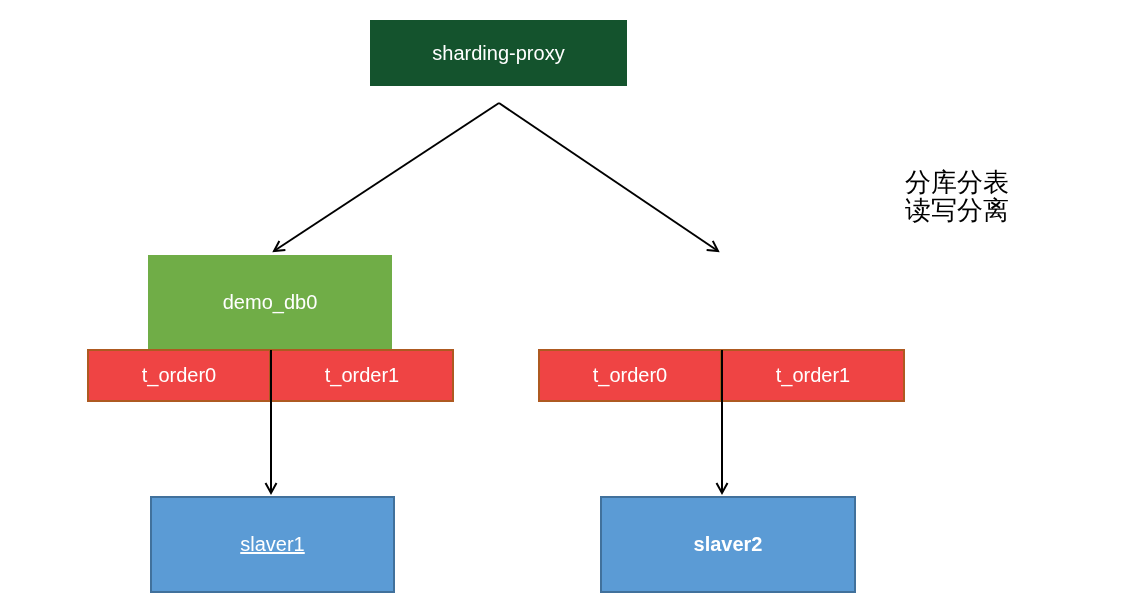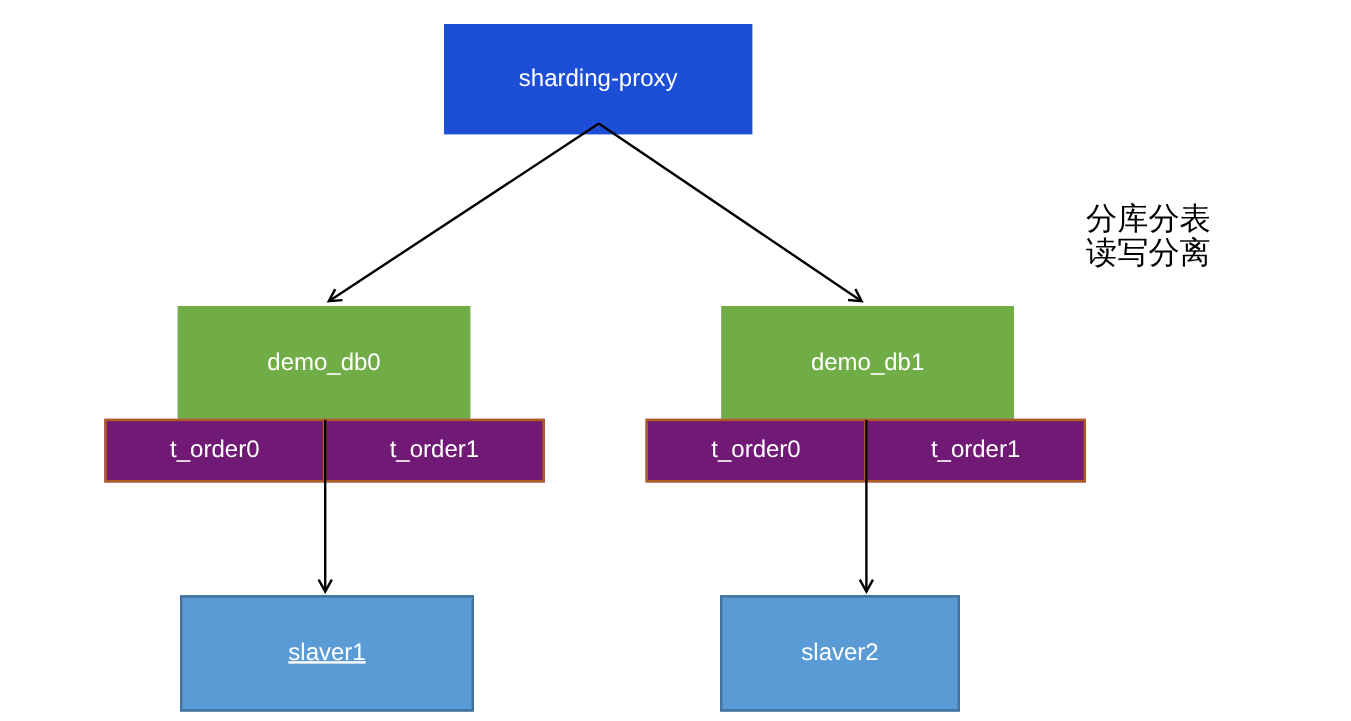--- a/index.html
+++ b/index.html
@@ -15,32 +15,32 @@
     position: absolute;
     display: flex;
     align-items: center;
     justify-content: center;
     font-size: 20px;
     color: #ffffff;
     box-sizing: border-box;
     text-align: center;
     white-space: nowrap;
   }
-  .proxy { left: 370px; top: 20px; width: 257px; height: 92px; background: #1d4ed8; }
+  .proxy { left: 370px; top: 20px; width: 257px; height: 66px; background: #14532d; }
   .db    { top: 255px; width: 244px; height: 94px; background: #70ad47; }
   .db0   { left: 148px; }
   .db1   { left: 601px; }
-  .tbl   { top: 349px; height: 53px; background: #701a75; border: 2px solid #ae5a21; }
+  .tbl   { top: 349px; height: 53px; background: #ef4444; border: 2px solid #ae5a21; }
   .t00   { left: 87px;  width: 184px; }
   .t01   { left: 270px; width: 184px; }
   .t10   { left: 538px; width: 184px; }
   .t11   { left: 721px; width: 184px; }
   .slave { top: 496px; height: 97px; background: #5b9bd5; border: 2px solid #41719c; }
   .s1    { left: 150px; width: 245px; text-decoration: underline; }
-  .s2    { left: 600px; width: 200px; }
+  .s2    { left: 600px; width: 256px; font-weight: bold; }
   .note {
     position: absolute;
     left: 905px;
     top: 168px;
     color: #000000;
     font-size: 26px;
     line-height: 28px;
   }
   svg.arrows {
     position: absolute;
@@ -51,21 +51,20 @@
   svg.arrows line { stroke: #000000; stroke-width: 2; }
 </style>
 </head>
 <body>
 
 <div class="canvas">
 
   <div class="box proxy">sharding-proxy</div>
 
   <div class="box db db0">demo_db0</div>
-  <div class="box db db1">demo_db1</div>
 
   <div class="box tbl t00">t_order0</div>
   <div class="box tbl t01">t_order1</div>
   <div class="box tbl t10">t_order0</div>
   <div class="box tbl t11">t_order1</div>
 
   <div class="box slave s1">slaver1</div>
   <div class="box slave s2">slaver2</div>
 
   <div class="note">

